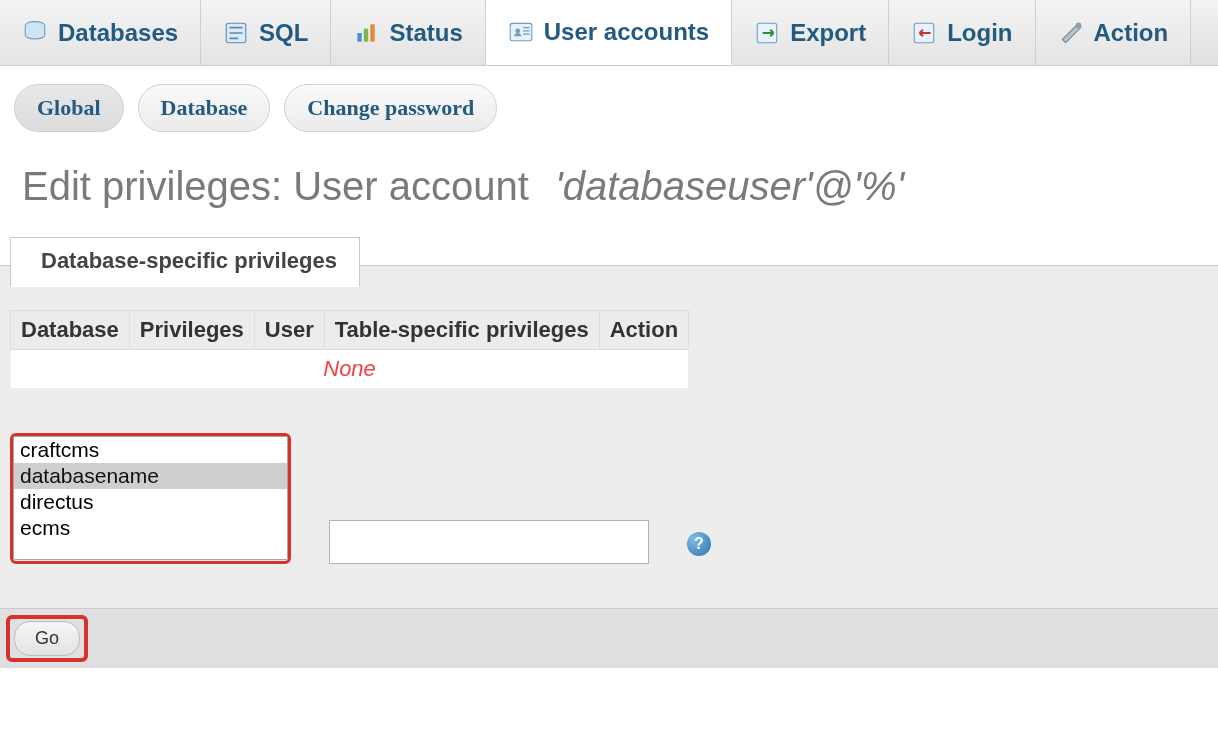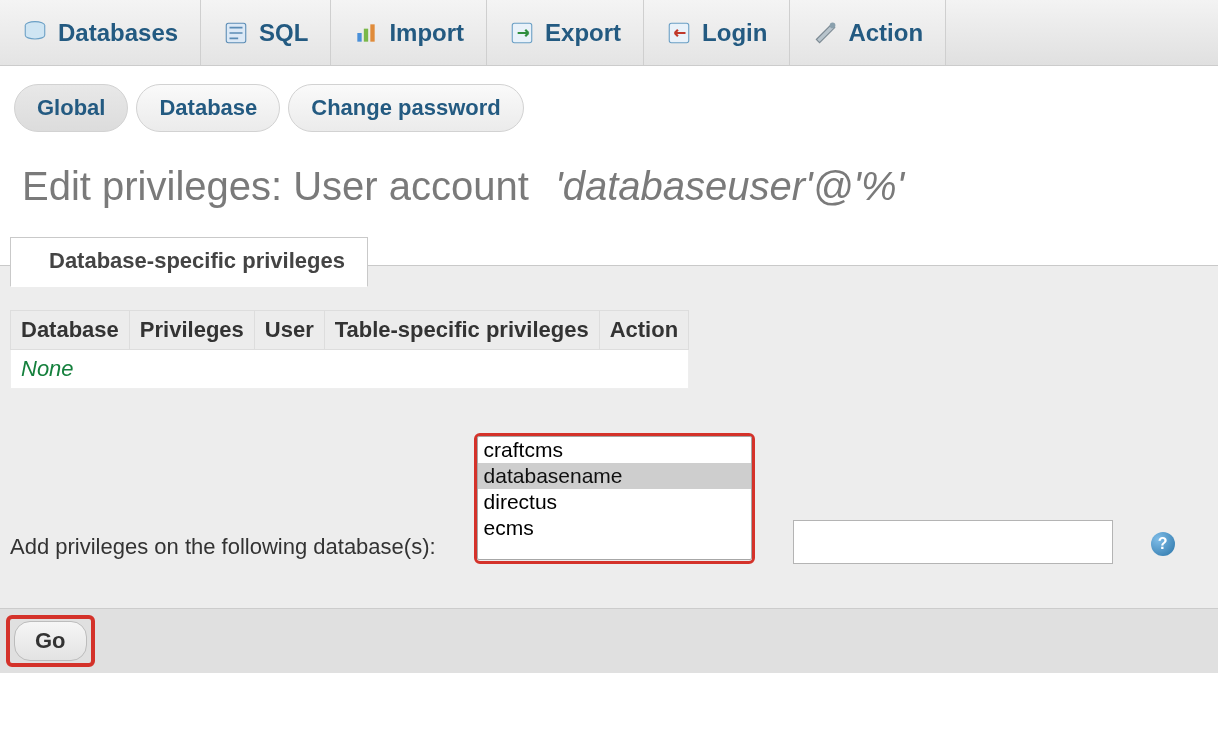--- a/index.html
+++ b/index.html
@@ -36,22 +36,23 @@
   }
   .main-tab.active {
     background: #fff;
     border-bottom: 1px solid #fff;
   }
   .main-tab .icon { width: 26px; height: 26px; flex-shrink: 0; display:flex; align-items:center; justify-content:center; }
 
   
   .sub-tabs {
     display: flex;
-    gap: 8px;
+    gap: 14px;
     padding: 18px 14px 8px 14px;
+    font-family: Liberation Serif, serif;
   }
   .sub-tab {
     padding: 10px 22px;
     border-radius: 999px;
     border: 1px solid #d2d2d2;
     background: linear-gradient(#fafafa, #ebebeb);
     color: #235a81;
     font-size: 22px;
     font-weight: 600;
     cursor: pointer;
@@ -71,21 +72,21 @@
 
   
   .panel-wrap { position: relative; }
   .panel-tab {
     position: absolute;
     top: -28px;
     left: 10px;
     background: #fff;
     border: 1px solid #c9c9c9;
     border-bottom-color: #fff;
-    padding: 10px 22px 12px 38px;
+    padding: 10px 22px 12px 30px;
     font-size: 22px;
     font-weight: 600;
     color: #444;
   }
   .panel-body {
     background: #ededed;
     border-top: 1px solid #c9c9c9;
     margin-top: 28px;
     padding: 40px 0px 30px 0;
   }
@@ -99,26 +100,26 @@
   }
   .priv-table th {
     background: #ececec;
     border: 1px solid #ddd;
     padding: 6px 10px;
     font-weight: 600;
     text-align: left;
     color: #333;
   }
   .priv-table td.none {
-    text-align: left;
+    text-align: center;
     font-style: italic;
     padding: 6px 10px;
     border: 1px solid #eee;
     background: #fff;
-    color: #15803d;
+    color: #ef4444;
   }
 
   
   .add-row {
     display: flex;
     align-items: flex-end;
     gap: 38px;
     padding: 14px 10px 14px 10px;
   }
   .add-label {
@@ -165,22 +166,22 @@
     border-top: 1px solid #ccc;
     padding: 6px 6px;
   }
   .go-highlight {
     display: inline-flex;
     border: 4px solid #d4322a;
     border-radius: 6px;
     padding: 2px 4px;
   }
   button.go {
-    font-size: 22px;
-    font-weight: 700;
+    font-size: 18px;
+    font-weight: 400;
     color: #333;
     padding: 6px 20px;
     border: 1px solid #bcbcbc;
     border-radius: 16px;
     background: linear-gradient(#f6f6f6, #e3e3e3);
     cursor: pointer;
   }
 </style>
 </head>
 <body>
@@ -205,21 +206,32 @@
       <span>SQL</span>
     </div>
     <div class="main-tab">
       <span class="icon">
         <svg viewBox="0 0 24 24" width="26" height="26">
           <rect x="4" y="12" width="4" height="8" fill="#4a90d9"></rect>
           <rect x="10" y="8" width="4" height="12" fill="#7ab84a"></rect>
           <rect x="16" y="4" width="4" height="16" fill="#e08b3a"></rect>
         </svg>
       </span>
-      <span>Import</span>
+      <span>Status</span>
+    </div>
+    <div class="main-tab active">
+      <span class="icon">
+        <svg viewBox="0 0 24 24" width="26" height="26">
+          <rect x="2" y="4" width="20" height="16" rx="2" fill="#e9f2fa" stroke="#6a9fc5"></rect>
+          <circle cx="9" cy="11" r="2.2" fill="#6a9fc5"></circle>
+          <path d="M5.5 16c.6-2 2-3 3.5-3s2.9 1 3.5 3" fill="#6a9fc5"></path>
+          <path d="M14 8h6M14 11h6M14 14h6" stroke="#6a9fc5" stroke-width="1.3"></path>
+        </svg>
+      </span>
+      <span>User accounts</span>
     </div>
     <div class="main-tab">
       <span class="icon">
         <svg viewBox="0 0 24 24" width="26" height="26">
           <rect x="3" y="3" width="18" height="18" rx="2" fill="#e9f2fa" stroke="#6a9fc5"></rect>
           <path d="M8 12h10m0 0-3-3m3 3-3 3" stroke="#2f8f3f" stroke-width="2" fill="none"></path>
         </svg>
       </span>
       <span>Export</span>
     </div>
@@ -268,21 +280,20 @@
           </tr>
         </thead>
       <tbody>
         <tr>
           <td class="none" colspan="5">None</td>
         </tr>
       </tbody>
     </table>
 
     <div class="add-row">
-      <div class="add-label">Add privileges on the following database(s):</div>
 
       <div class="db-select-wrap">
         <select multiple="" class="db-select" id="db-select">
             <option>craftcms</option>
             <option selected="">databasename</option>
             <option>directus</option>
             <option>ecms</option>
           </select>
       </div>
 

